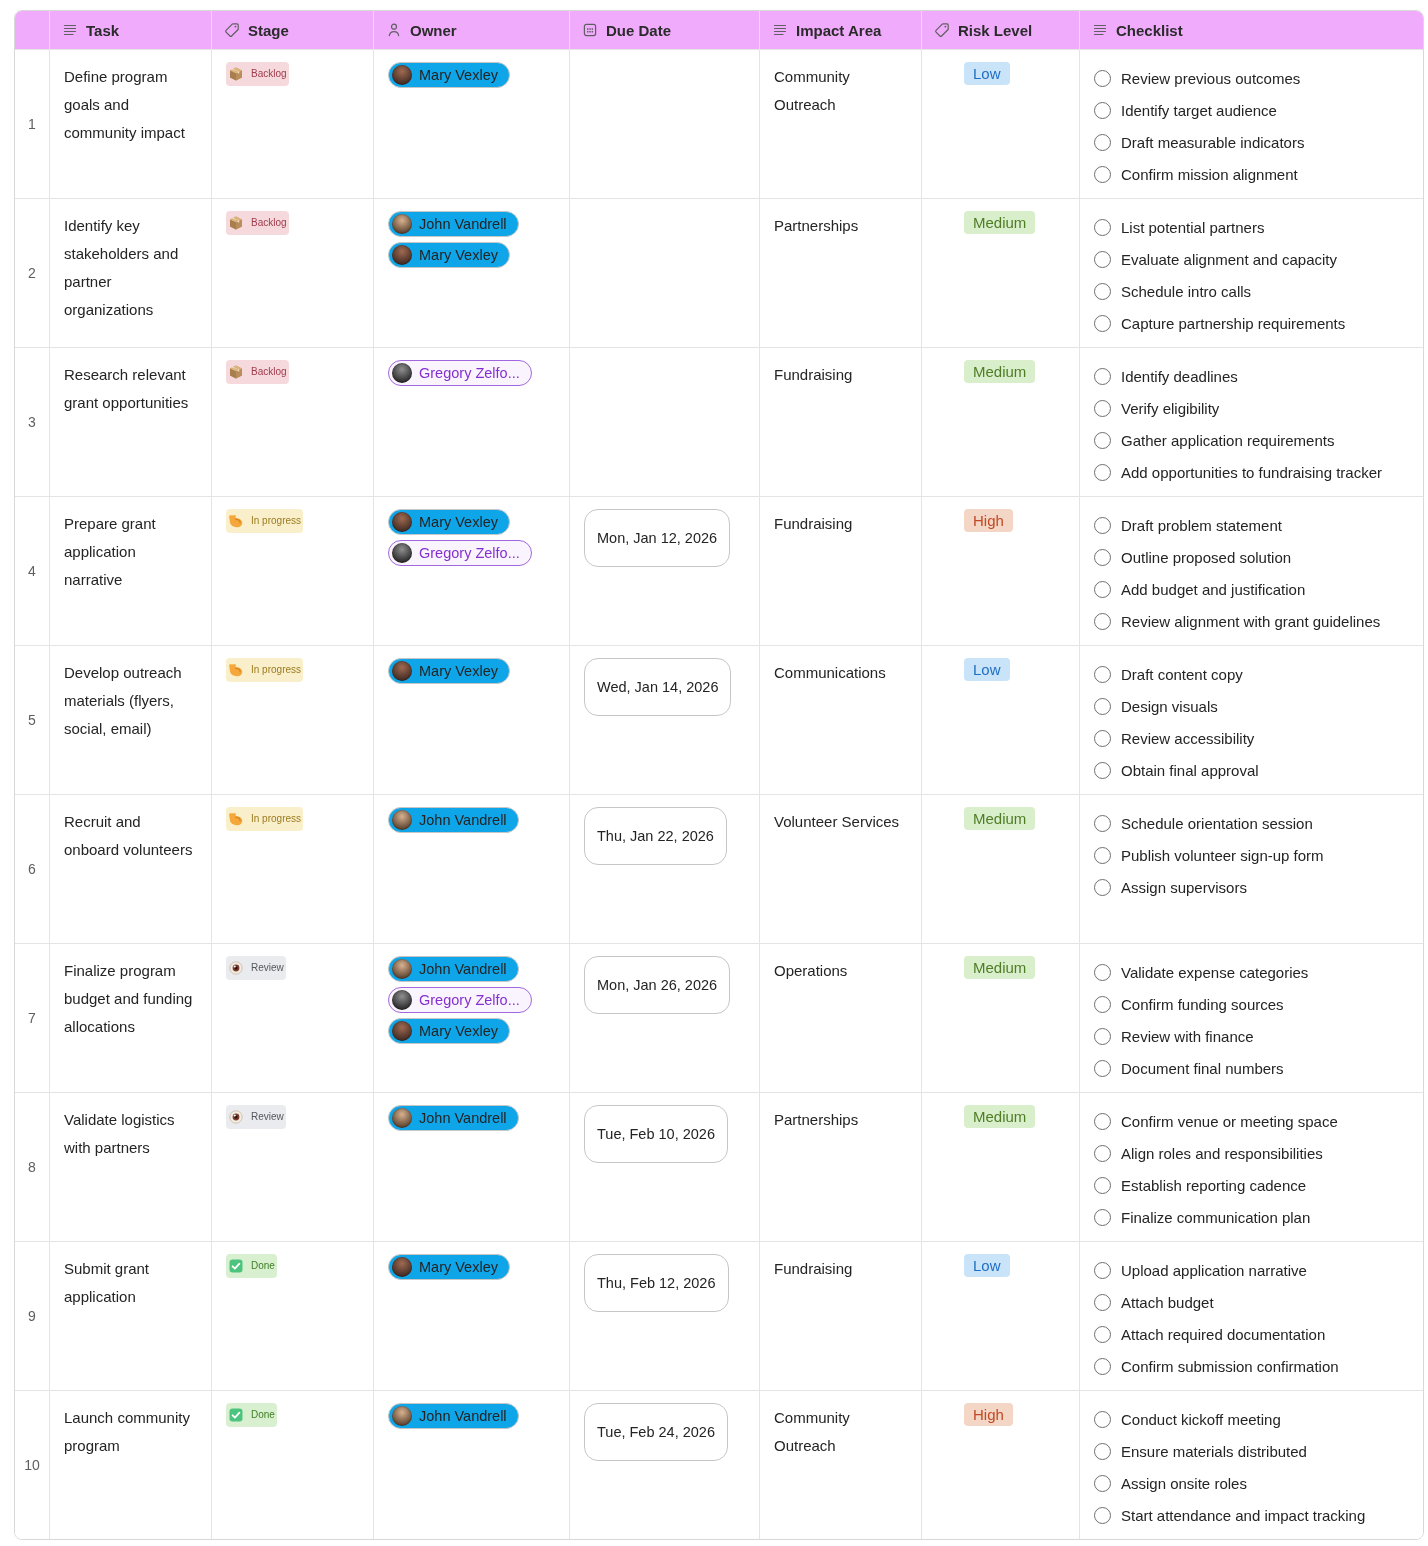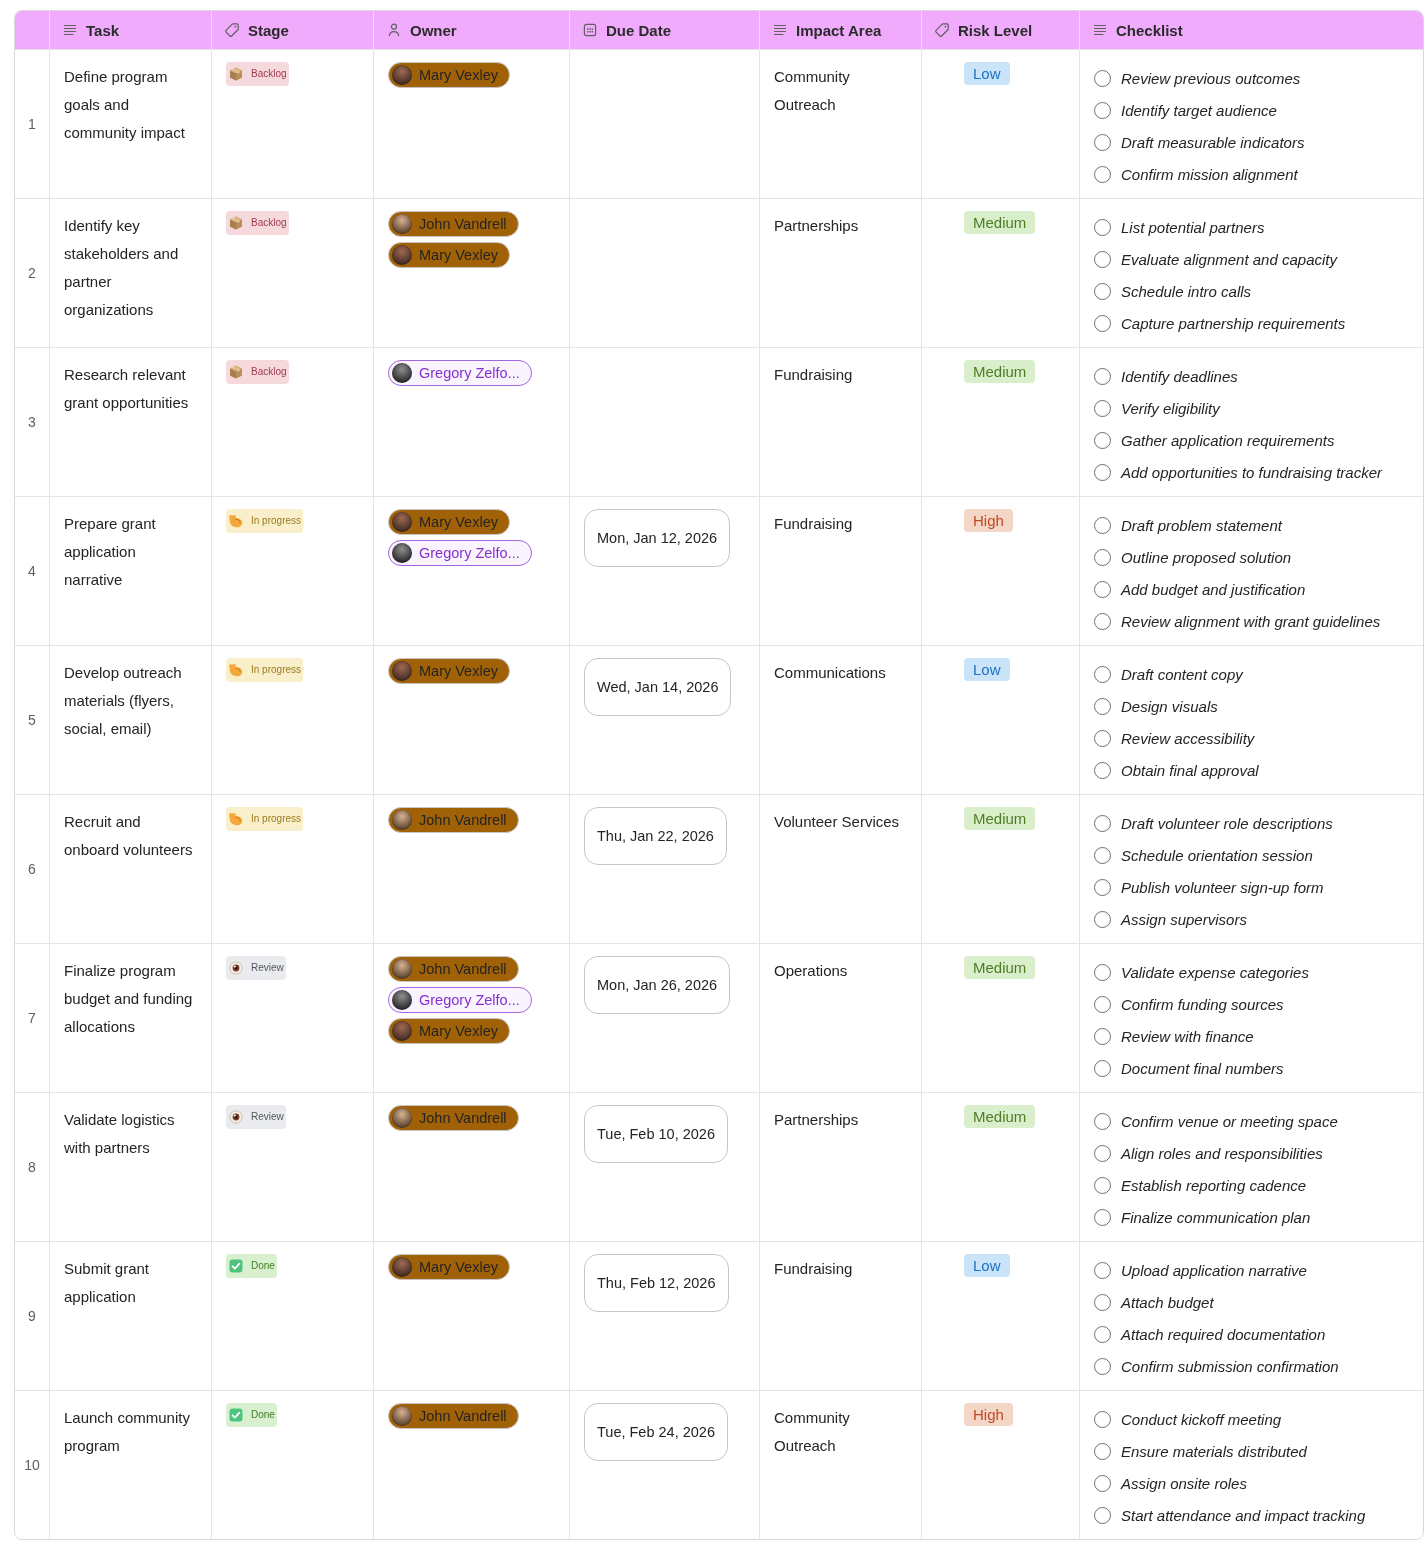--- a/index.html
+++ b/index.html
@@ -12,28 +12,28 @@
   .header-cell.num-head{border-left:none;}
   .hicon{display:inline-flex;width:16px;height:16px;flex:none;}
   .cell{border-left:1px solid #e4e4e4;padding:12px 14px;overflow:hidden;box-sizing:border-box;}
   .num-cell{display:flex;align-items:center;justify-content:center;color:#5f5f5f;font-size:14px;padding:0;border-left:none;}
   .task-cell{font-size:15px;line-height:28px;padding-top:13px;}
   .impact-cell{font-size:15px;line-height:28px;padding-top:13px;}
   .badge{display:inline-flex;align-items:center;gap:7px;border-radius:4px;padding:3px 2px;font-size:10px;line-height:18px;}
   .badge .sicon{display:inline-flex;width:16px;height:16px;flex:none;}
   .risk-badge{display:inline-block;border-radius:4px;padding:2px 9px;font-size:15px;line-height:19px;margin-left:28px;}
   .owner-stack{display:flex;flex-direction:column;align-items:flex-start;gap:5px;}
-  .pill{display:inline-flex;align-items:center;gap:7px;background:#a16207;border:1px solid #c6c6c6;border-radius:14px;padding:2px 11px 2px 3px;font-size:14.5px;color:#242424;max-width:180px;white-space:nowrap;}
+  .pill{display:inline-flex;align-items:center;gap:7px;background:#0ea5e9;border:1px solid #c6c6c6;border-radius:14px;padding:2px 11px 2px 3px;font-size:14.5px;color:#242424;max-width:180px;white-space:nowrap;}
   .pill.purple{background:#faf4ff;border-color:#a168de;color:#8430cf;}
   .avatar{width:20px;height:20px;border-radius:50%;flex:none;box-shadow:inset 0 0 0 1px rgba(0,0,0,.15);}
   .date-pill{display:inline-block;border:1px solid #c6c6c6;border-radius:14px;padding:20px 12px;font-size:14.5px;background:#fff;white-space:nowrap;}
   .check-list{display:flex;flex-direction:column;}
   .check-item{display:flex;align-items:center;gap:10px;height:32px;font-size:15px;}
   .check-circle{width:17px;height:17px;border:1.5px solid #6f6f6f;border-radius:50%;flex:none;box-sizing:border-box;background:#fff;}
-  .check-label{white-space:nowrap;font-style:italic;}
+  .check-label{white-space:nowrap;}
 </style>
 </head>
 <body>
 
 <div class="loop-table">
   <div class="grid-row header-row">
     <div class="header-cell num-head"></div>
 
     <div class="header-cell">
       <span class="hicon">
@@ -410,24 +410,20 @@
         </div>
         <div class="cell"><span class="date-pill">Thu, Jan 22, 2026</span></div>
         <div class="cell impact-cell">
           <div>Volunteer Services</div>
         </div>
         <div class="cell"><span class="risk-badge" style="background: rgb(217, 238, 203); color: rgb(79, 125, 38);">Medium</span></div>
         <div class="cell">
           <div class="check-list">
             <div class="check-item">
               <span class="check-circle"></span>
-              <span class="check-label">Draft volunteer role descriptions</span>
-            </div>
-            <div class="check-item">
-              <span class="check-circle"></span>
               <span class="check-label">Schedule orientation session</span>
             </div>
             <div class="check-item">
               <span class="check-circle"></span>
               <span class="check-label">Publish volunteer sign-up form</span>
             </div>
             <div class="check-item">
               <span class="check-circle"></span>
               <span class="check-label">Assign supervisors</span>
             </div>

